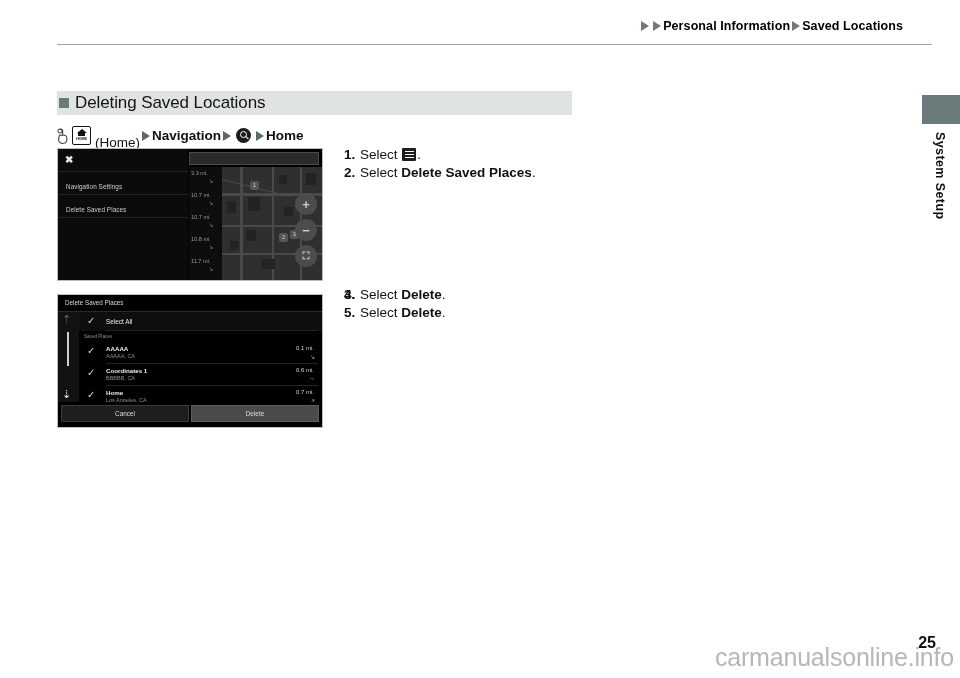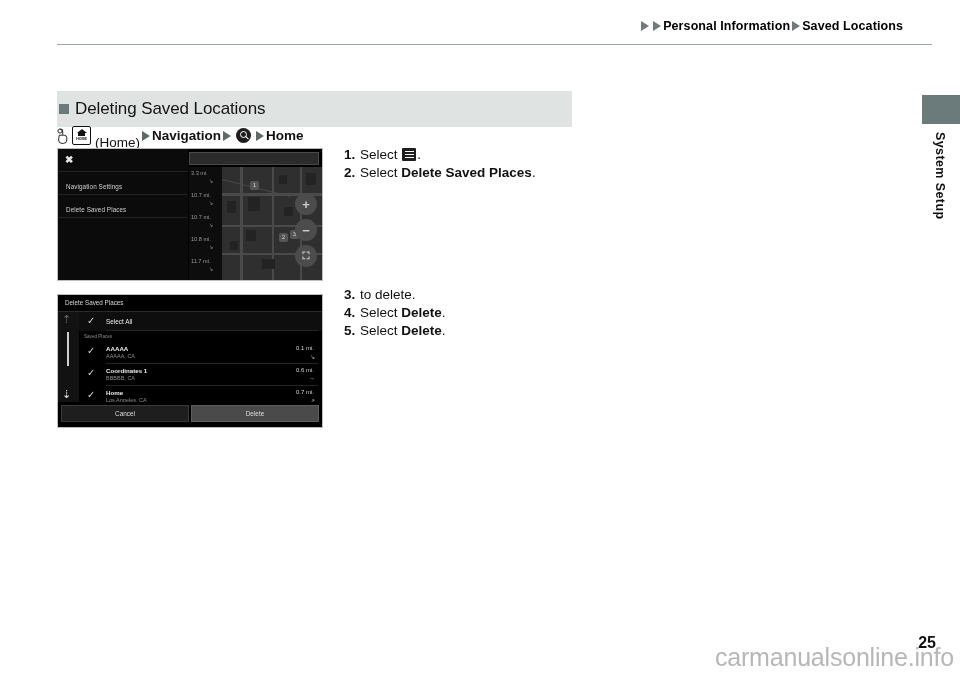--- a/index.html
+++ b/index.html
@@ -75,21 +75,21 @@
     letter-spacing: 0.4px;
     color: #111;
   }
 
   
   #section-bar {
     position: absolute;
     left: 57px;
     top: 91px;
     width: 515px;
-    height: 36px;
+    height: 24px;
     background: #dfe3e1;
     display: flex;
     align-items: center;
   }
   #section-square {
     width: 10px;
     height: 10px;
     background: #6b7a7a;
     margin-left: 2px;
     margin-right: 6px;
@@ -490,21 +490,20 @@
   </span>
   <span class="step">
     <span class="num">2.</span><span>Select </span><span class="b">Delete Saved Places</span><span>.</span>
   </span>
 </div>
 
 <div id="instr-b" class="instr">
   <span class="step">
     <span class="num">3.</span>
   </span>
-  <span class="cont">to delete.</span>
   <span class="step">
     <span class="num">4.</span><span>Select </span><span class="b">Delete</span><span>.</span>
   </span>
   <span class="step">
     <span class="num">5.</span><span>Select </span><span class="b">Delete</span><span>.</span>
   </span>
 </div>
 
 <div id="watermark">carmanualsonline.info</div>
 <div id="page-number">25</div>

